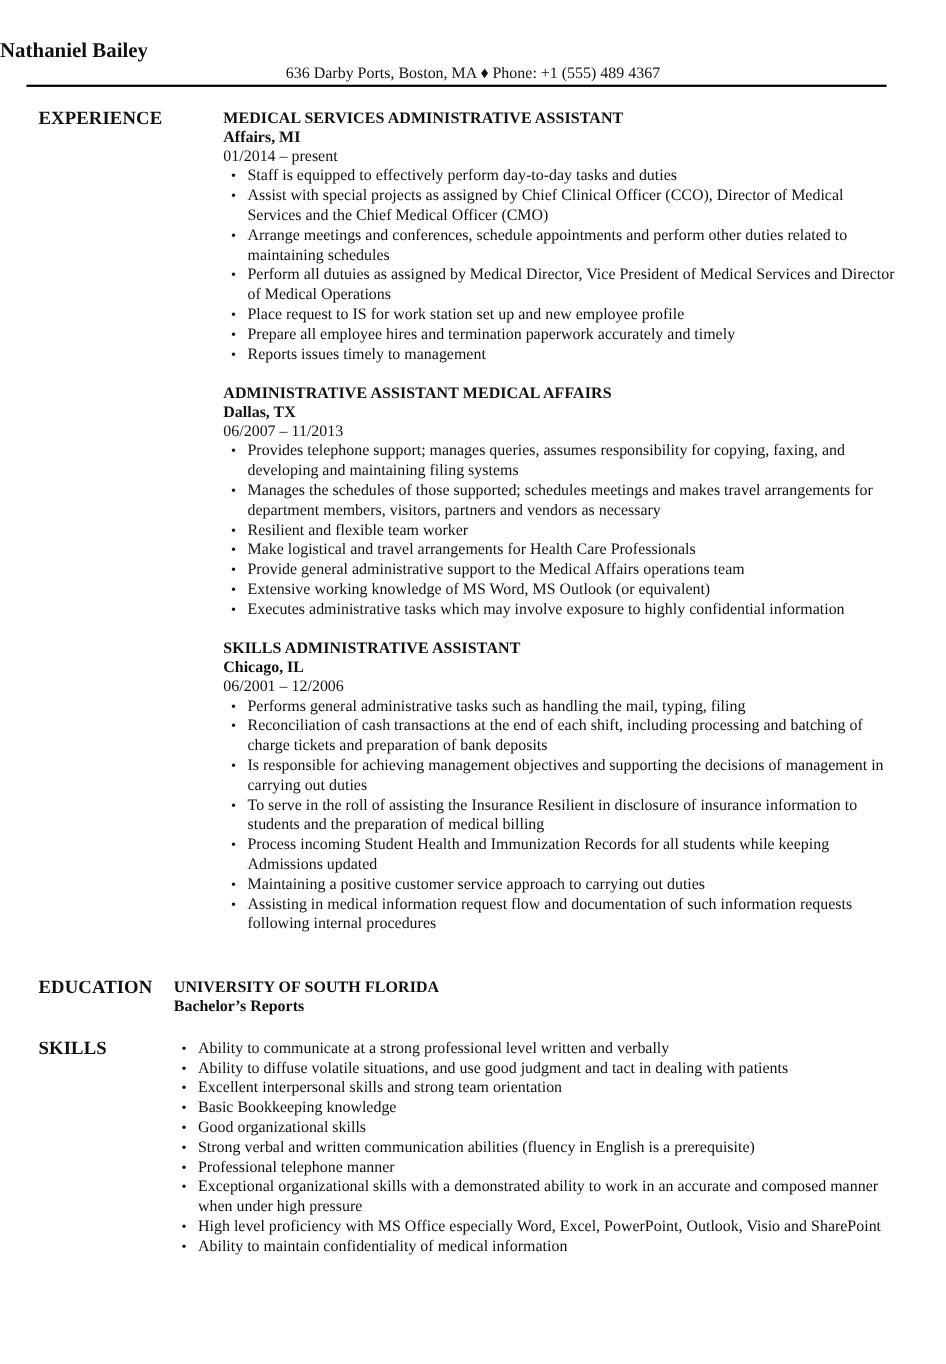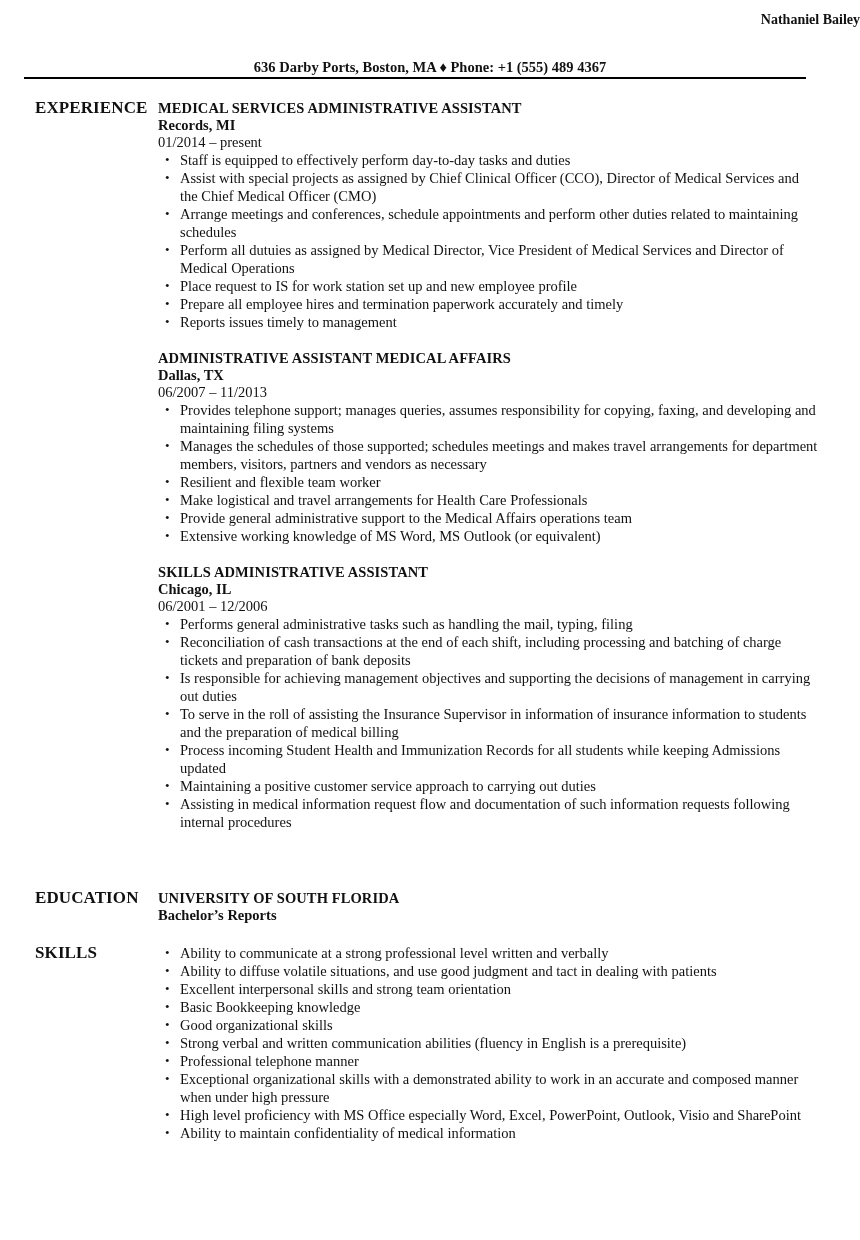--- a/index.html
+++ b/index.html
@@ -2,37 +2,37 @@
 <html><head>
 <meta charset="utf-8">
 <style>
   html, body { margin: 0; padding: 0; background: #ffffff; }
   body {
     width: 860px; height: 1240px; position: relative; overflow: hidden;
     font-family: "Liberation Serif", "DejaVu Serif", serif;
     color: #111111;
   }
   .name {
-    position: absolute; top: 9px; left: 0; width: 860px;
-    text-align: right; font-weight: bold; font-size: 14px; line-height: 22px;
+    position: absolute; top: 36px; left: 0; width: 860px;
+    text-align: left; font-weight: bold; font-size: 19px; line-height: 22px;
   }
   .contact {
     position: absolute; top: 58px; left: 0; width: 860px;
-    text-align: center; font-weight: bold; font-size: 14.5px; line-height: 18px;
+    text-align: center; font-weight: normal; font-size: 14.5px; line-height: 18px;
   }
   .rule {
     position: absolute; top: 77px; left: 24px; width: 782px; height: 2px; background: #000;
   }
   .section { position: absolute; left: 0; width: 860px; }
   .section-label {
     position: absolute; left: 35px; top: 0;
     font-weight: bold; font-size: 17px; line-height: 18px; letter-spacing: 0.1px;
   }
   .section-body { position: absolute; left: 158px; top: 0; width: 660px; }
-  .job { margin-bottom: 18px; }
+  .job { margin-bottom: 18px; margin-left: 45px; }
   .job-title, .school {
     font-weight: bold; font-size: 14.5px; line-height: 18px; letter-spacing: 0.1px;
   }
   .job-location, .degree { font-weight: bold; font-size: 14.5px; line-height: 17px; }
   .job-dates { font-size: 14.5px; line-height: 17px; }
   ul {
     margin: 0; padding: 0 0 0 22px; list-style: none;
   }
   li {
     position: relative; font-size: 14.5px; line-height: 18px; padding-left: 0;
@@ -47,21 +47,21 @@
 <div class="name">Nathaniel Bailey</div>
 <div class="contact">636 Darby Ports, Boston, MA ♦ Phone: +1 (555) 489 4367</div>
 <div class="rule"></div>
 
 <div class="section" style="top:99px;">
   <div class="section-label">EXPERIENCE</div>
   <div class="section-body">
 
     <div class="job">
       <div class="job-title">MEDICAL SERVICES ADMINISTRATIVE ASSISTANT</div>
-      <div class="job-location">Records, MI</div>
+      <div class="job-location">Affairs, MI</div>
       <div class="job-dates">01/2014 – present</div>
       <ul>
         <li>Staff is equipped to effectively perform day-to-day tasks and duties</li>
         <li>Assist with special projects as assigned by Chief Clinical Officer (CCO), Director of Medical Services and the Chief Medical Officer (CMO)</li>
         <li>Arrange meetings and conferences, schedule appointments and perform other duties related to maintaining schedules</li>
         <li>Perform all dutuies as assigned by Medical Director, Vice President of Medical Services and Director of Medical Operations</li>
         <li>Place request to IS for work station set up and new employee profile</li>
         <li>Prepare all employee hires and termination paperwork accurately and timely</li>
         <li>Reports issues timely to management</li>
       </ul>
@@ -71,32 +71,33 @@
       <div class="job-title">ADMINISTRATIVE ASSISTANT MEDICAL AFFAIRS</div>
       <div class="job-location">Dallas, TX</div>
       <div class="job-dates">06/2007 – 11/2013</div>
       <ul>
         <li>Provides telephone support; manages queries, assumes responsibility for copying, faxing, and developing and maintaining filing systems</li>
         <li>Manages the schedules of those supported; schedules meetings and makes travel arrangements for department members, visitors, partners and vendors as necessary</li>
         <li>Resilient and flexible team worker</li>
         <li>Make logistical and travel arrangements for Health Care Professionals</li>
         <li>Provide general administrative support to the Medical Affairs operations team</li>
         <li>Extensive working knowledge of MS Word, MS Outlook (or equivalent)</li>
+        <li>Executes administrative tasks which may involve exposure to highly confidential information</li>
       </ul>
     </div>
 
     <div class="job">
       <div class="job-title">SKILLS ADMINISTRATIVE ASSISTANT</div>
       <div class="job-location">Chicago, IL</div>
       <div class="job-dates">06/2001 – 12/2006</div>
       <ul>
         <li>Performs general administrative tasks such as handling the mail, typing, filing</li>
         <li>Reconciliation of cash transactions at the end of each shift, including processing and batching of charge tickets and preparation of bank deposits</li>
         <li>Is responsible for achieving management objectives and supporting the decisions of management in carrying out duties</li>
-        <li>To serve in the roll of assisting the Insurance Supervisor in information of insurance information to students and the preparation of medical billing</li>
+        <li>To serve in the roll of assisting the Insurance Resilient in disclosure of insurance information to students and the preparation of medical billing</li>
         <li>Process incoming Student Health and Immunization Records for all students while keeping Admissions updated</li>
         <li>Maintaining a positive customer service approach to carrying out duties</li>
         <li>Assisting in medical information request flow and documentation of such information requests following internal procedures</li>
       </ul>
     </div>
 
   </div>
 </div>
 
 <div class="section" style="top:889px;">

